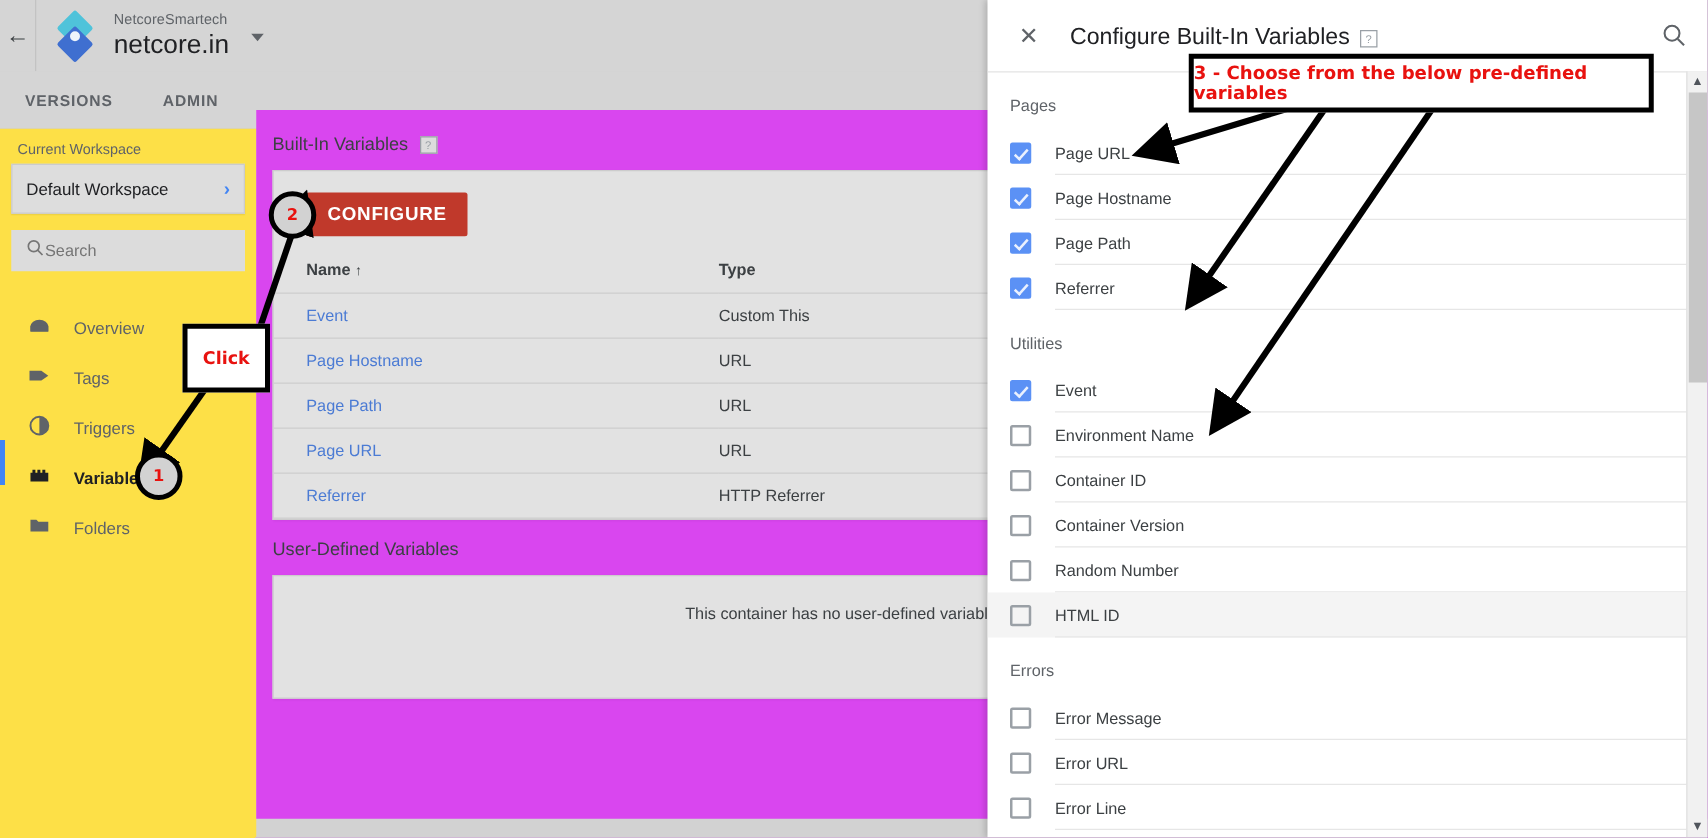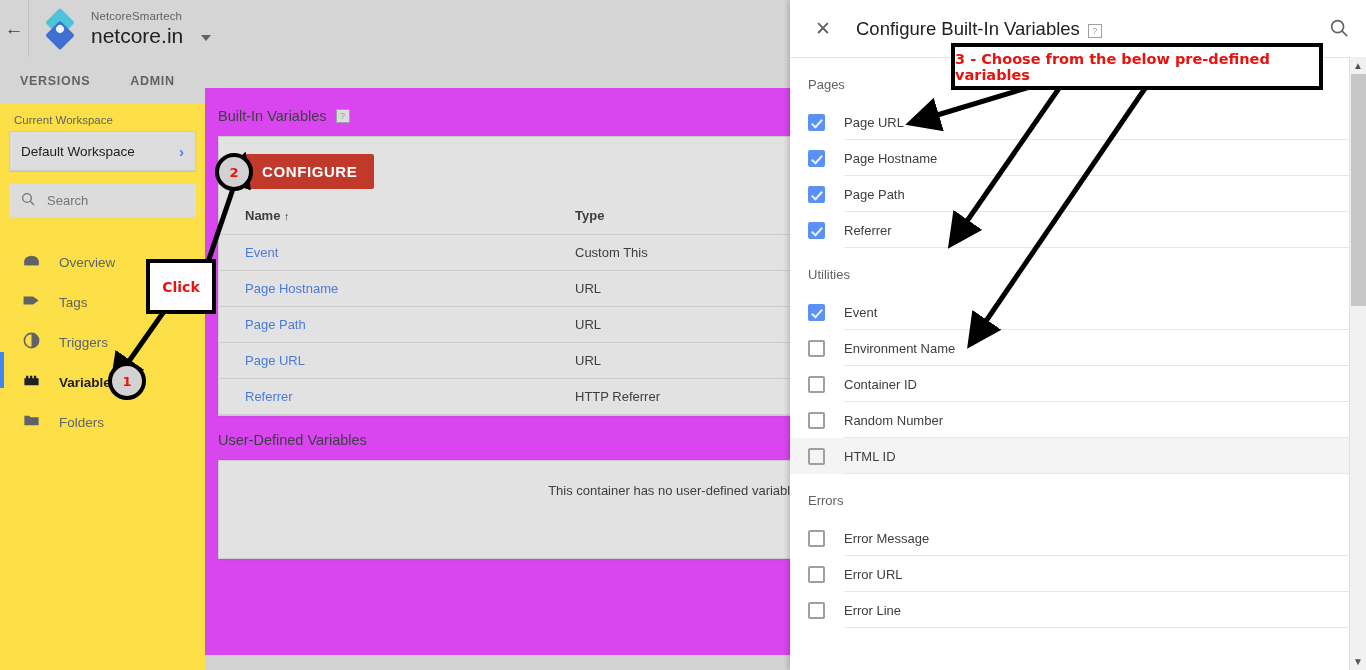--- a/index.html
+++ b/index.html
@@ -64,21 +64,21 @@
     width: 8px; height: 8px;
     background: #eef4fb;
     border-radius: 50%;
     z-index: 3;
   }
   .title-block { display: flex; flex-direction: column; justify-content: center; height: 57px; }
   .account-name {
     font-size: 11.5px; color: #5f6368; line-height: 14px;
     letter-spacing: .1px;
   }
-  .container-row { display: flex; align-items: center; gap: 18px; }
+  .container-row { display: flex; gap: 18px; }
   .container-name {
     font-size: 21px; color: #202124; line-height: 26px;
     font-weight: 400;
   }
   .caret-down {
     width: 0; height: 0;
     border-left: 5px solid transparent;
     border-right: 5px solid transparent;
     border-top: 6px solid #5f6368;
     margin-top: 4px;
@@ -129,21 +129,21 @@
     cursor: pointer;
     box-shadow: 0 1px 1px rgba(0,0,0,.08);
   }
   .ws-card-name { font-size: 13.5px; color: #202124; }
   .ws-chevron { color: #4285f4; font-size: 15px; font-weight: bold; }
   .search-box {
     margin: 13px 9px 0 9px;
     height: 33px;
     background: #dcdcdc;
     display: flex; align-items: center;
-    gap: 11px; padding: 0 11px;
+    padding: 0 11px;
     cursor: text;
   }
   .search-placeholder { font-size: 13px; color: #757575; }
   .nav-list { margin-top: 13px; }
   .nav-item {
     position: relative;
     height: 40px;
     display: flex; align-items: flex-end;
     gap: 18px;
     padding-left: 22px;
@@ -558,20 +558,24 @@
       <div class="cb-row">
         <span class="cb-box"></span>
         <span class="cb-label">Environment Name</span>
       </div>
       <div class="cb-row">
         <span class="cb-box"></span>
         <span class="cb-label">Container ID</span>
       </div>
       <div class="cb-row">
         <span class="cb-box"></span>
+        <span class="cb-label">Container Version</span>
+      </div>
+      <div class="cb-row">
+        <span class="cb-box"></span>
         <span class="cb-label">Random Number</span>
       </div>
       <div class="cb-row hovered">
         <span class="cb-box"></span>
         <span class="cb-label">HTML ID</span>
       </div>
 
       <div class="group-label">Errors</div>
       <div class="cb-row">
         <span class="cb-box"></span>

